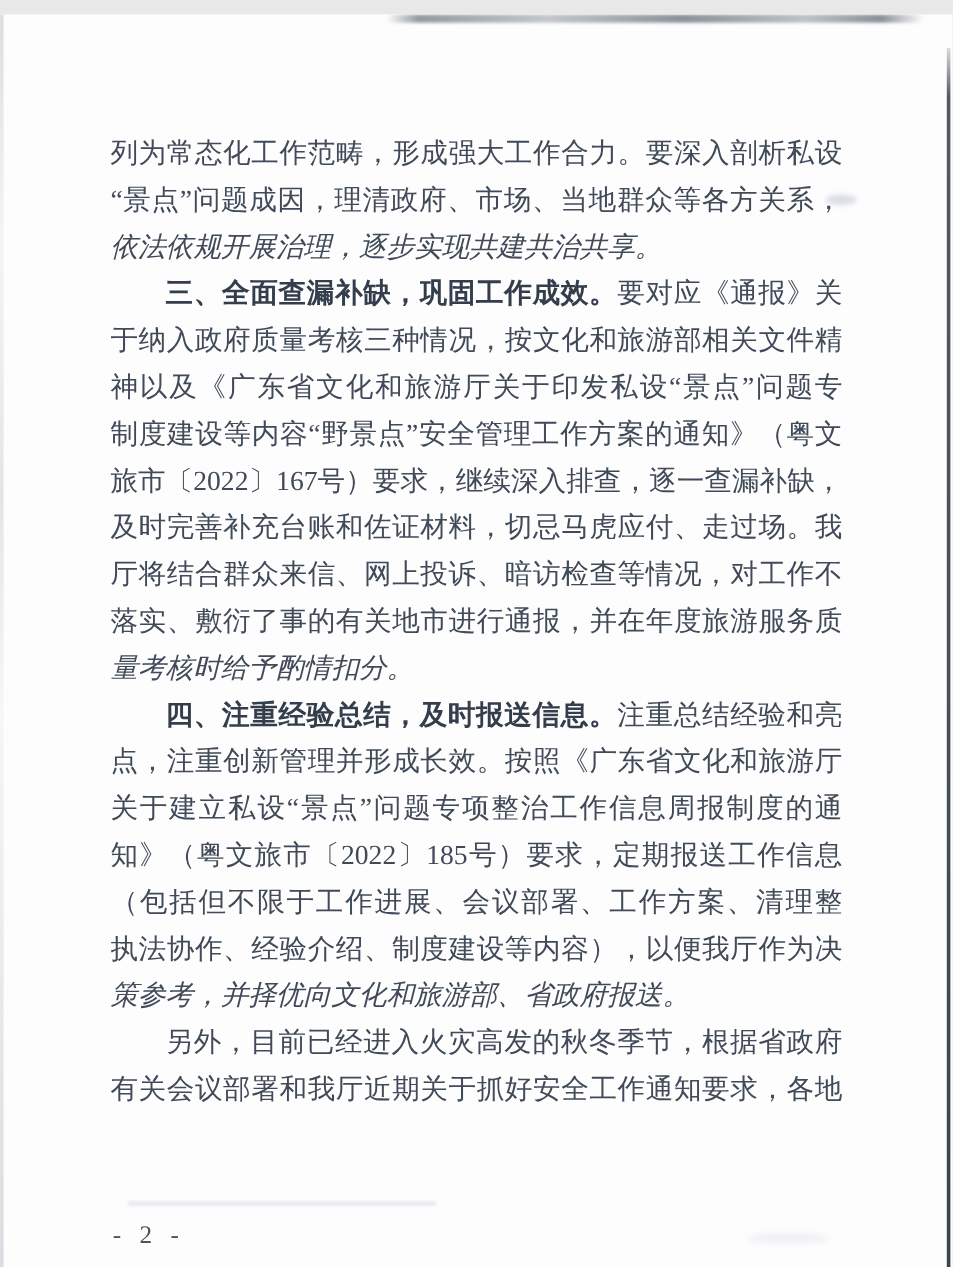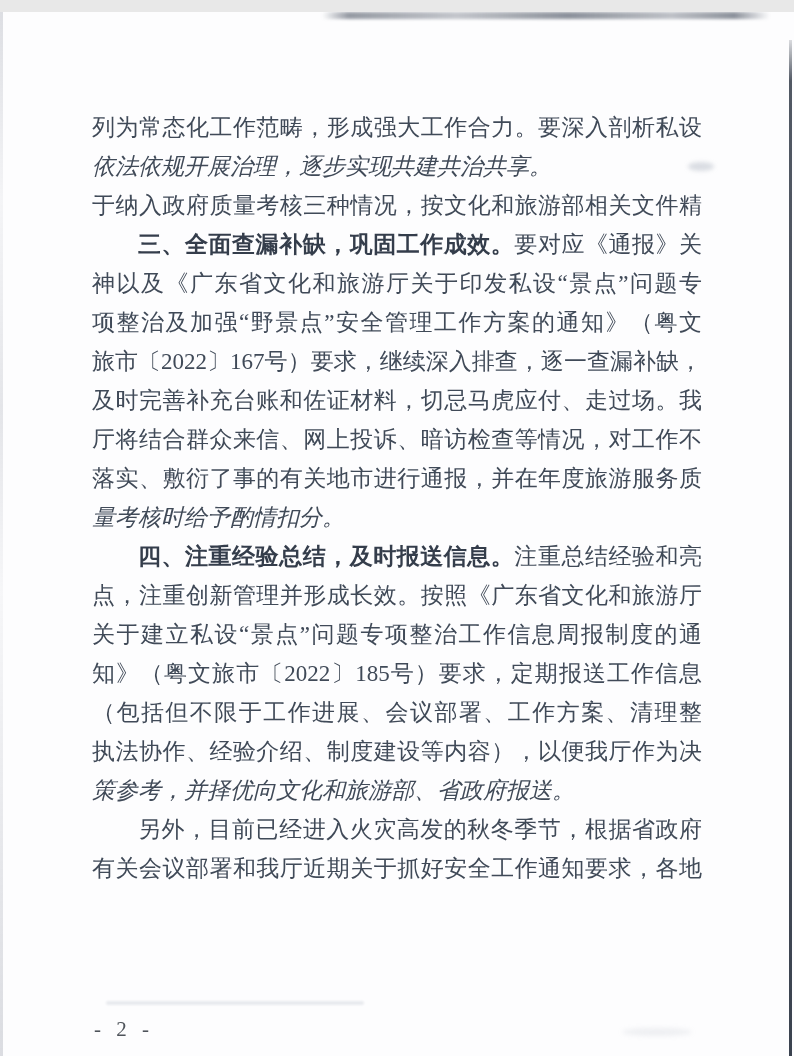--- a/index.html
+++ b/index.html
@@ -100,27 +100,28 @@
   <div class="artifact art-top-smudge"></div>
   <div class="artifact art-left-edge"></div>
   <div class="artifact art-right-edge"></div>
   <div class="artifact art-blemish-1"></div>
   <div class="artifact art-bleed-footer"></div>
   <div class="artifact art-blemish-2"></div>
 
   <div class="doc-body">
       <div class="para">
         <div class="line"><span class="seg">列为常态化工作范畴，形成强大工作合力。要深入剖析私设</span></div>
+        <div class="line"><span class="seg">“景点”问题成因，理清政府、市场、当地群众等各方关系，</span></div>
         <div class="line last"><span class="seg">依法依规开展治理，逐步实现共建共治共享。</span></div>
       </div>
       <div class="para">
+        <div class="line indent"><span class="seg-bold">三、全面查漏补缺，巩固工作成效。</span><span class="seg">要对应《通报》关</span></div>
         <div class="line"><span class="seg">于纳入政府质量考核三种情况，按文化和旅游部相关文件精</span></div>
-        <div class="line indent"><span class="seg-bold">三、全面查漏补缺，巩固工作成效。</span><span class="seg">要对应《通报》关</span></div>
         <div class="line"><span class="seg">神以及《广东省文化和旅游厅关于印发私设“景点”问题专</span></div>
-        <div class="line"><span class="seg">项整治及加强“野景点”安全管理工作方案的通知》（粤文</span></div>
+        <div class="line"><span class="seg">制度建设等内容“野景点”安全管理工作方案的通知》（粤文</span></div>
         <div class="line"><span class="seg">旅市〔2022〕167号）要求，继续深入排查，逐一查漏补缺，</span></div>
         <div class="line"><span class="seg">及时完善补充台账和佐证材料，切忌马虎应付、走过场。我</span></div>
         <div class="line"><span class="seg">厅将结合群众来信、网上投诉、暗访检查等情况，对工作不</span></div>
         <div class="line"><span class="seg">落实、敷衍了事的有关地市进行通报，并在年度旅游服务质</span></div>
         <div class="line last"><span class="seg">量考核时给予酌情扣分。</span></div>
       </div>
       <div class="para">
         <div class="line indent"><span class="seg-bold">四、注重经验总结，及时报送信息。</span><span class="seg">注重总结经验和亮</span></div>
         <div class="line"><span class="seg">点，注重创新管理并形成长效。按照《广东省文化和旅游厅</span></div>
         <div class="line"><span class="seg">关于建立私设“景点”问题专项整治工作信息周报制度的通</span></div>

